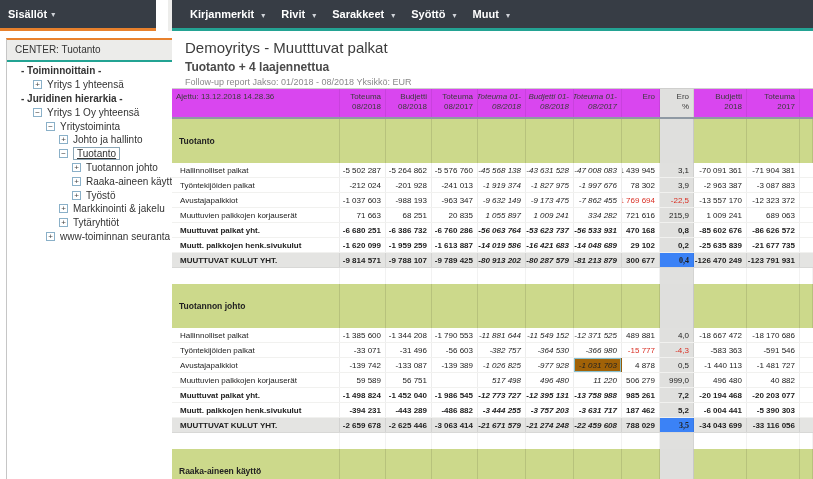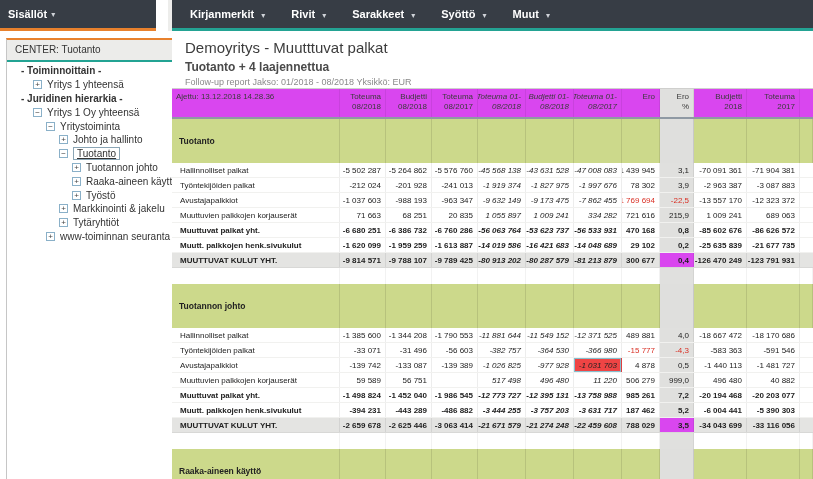--- a/index.html
+++ b/index.html
@@ -3,21 +3,21 @@
 <meta charset="utf-8">
 <style>
   html,body{margin:0;padding:0;}
   body{width:813px;height:479px;position:relative;overflow:hidden;background:#fff;
        font-family:"Liberation Sans","DejaVu Sans",sans-serif;}
   
   .topbar-left{position:absolute;left:0;top:0;width:156px;height:28px;background:#373d45;
        border-bottom:3px solid #e8812d;display:flex;align-items:center;}
   .topbar-main{position:absolute;left:172px;top:0;right:0;height:28px;background:#373d45;
        border-bottom:3px solid #23a393;display:flex;align-items:center;}
-  .menu-item{color:#fff;font-size:11px;font-weight:bold;margin-left:26px;cursor:default;white-space:nowrap;}
+  .menu-item{color:#fff;font-size:11px;font-weight:bold;margin-left:16px;cursor:default;white-space:nowrap;}
   .menu-item:first-child{margin-left:18px;}
   .sis-label{color:#fff;font-size:11px;font-weight:bold;margin-left:8px;}
   .caret{font-size:8px;color:#cfd3d8;margin-left:4px;}
   .v-divider{position:absolute;left:168px;top:0;width:4px;height:479px;background:#ededeb;}
   
   .sidebar{position:absolute;left:0;top:31px;width:180px;bottom:0;background:#fff;}
   .side-panel{position:absolute;left:6px;right:0;top:7px;bottom:0;border-left:1px solid #c6c6c6;
        border-top:2px solid #e8812d;}
   .panel-header{height:20px;line-height:20px;background:#ececea;font-size:10px;color:#333;
        padding-left:8px;border-bottom:2px solid #23a393;}
@@ -47,25 +47,25 @@
   .hdr .cell{flex-direction:column;align-items:flex-end;justify-content:flex-start;
        padding-top:3px;line-height:1.3;color:#3a3a3a;}
   .hdr .lbl{align-items:flex-start;padding-left:4px;}
   .band{height:44px;background:#ccd98b;}
   .band .cell{border-right:1px solid rgba(0,0,0,0.10);background:transparent;}
   .band .col-pct{background:#dfdfdd;}
   .band .lbl{font-weight:bold;font-size:8.5px;padding-left:7px;}
   .data-row{height:14px;background:#fff;border-bottom:1px solid #f1f1ef;}
   .data-row.bold{font-weight:bold;}
   .data-row.total{background:#e4e4e2;font-weight:bold;border-bottom:1px solid #d8d8d6;}
-  .total .col-pct{background:#d946ef;}
+  .total .col-pct{background:#3b82f6;font-family:Liberation Serif, serif;}
   .gap-row{height:16px;background:#fff;}
   .gap-row .cell{border-right:1px solid rgba(0,0,0,0.05);}
   .neg{color:#d93025;}
-  .hl{background:#ef4444;box-shadow:inset 0 0 0 1px #86bfcf;}
+  .hl{background:#a16207;box-shadow:inset 0 0 0 1px #86bfcf;}
 </style>
 </head>
 <body>
 
 <div class="topbar-left">
   <span class="sis-label">Sisällöt</span>
   <span class="caret">▾</span>
 </div>
 
 <div class="topbar-main">

